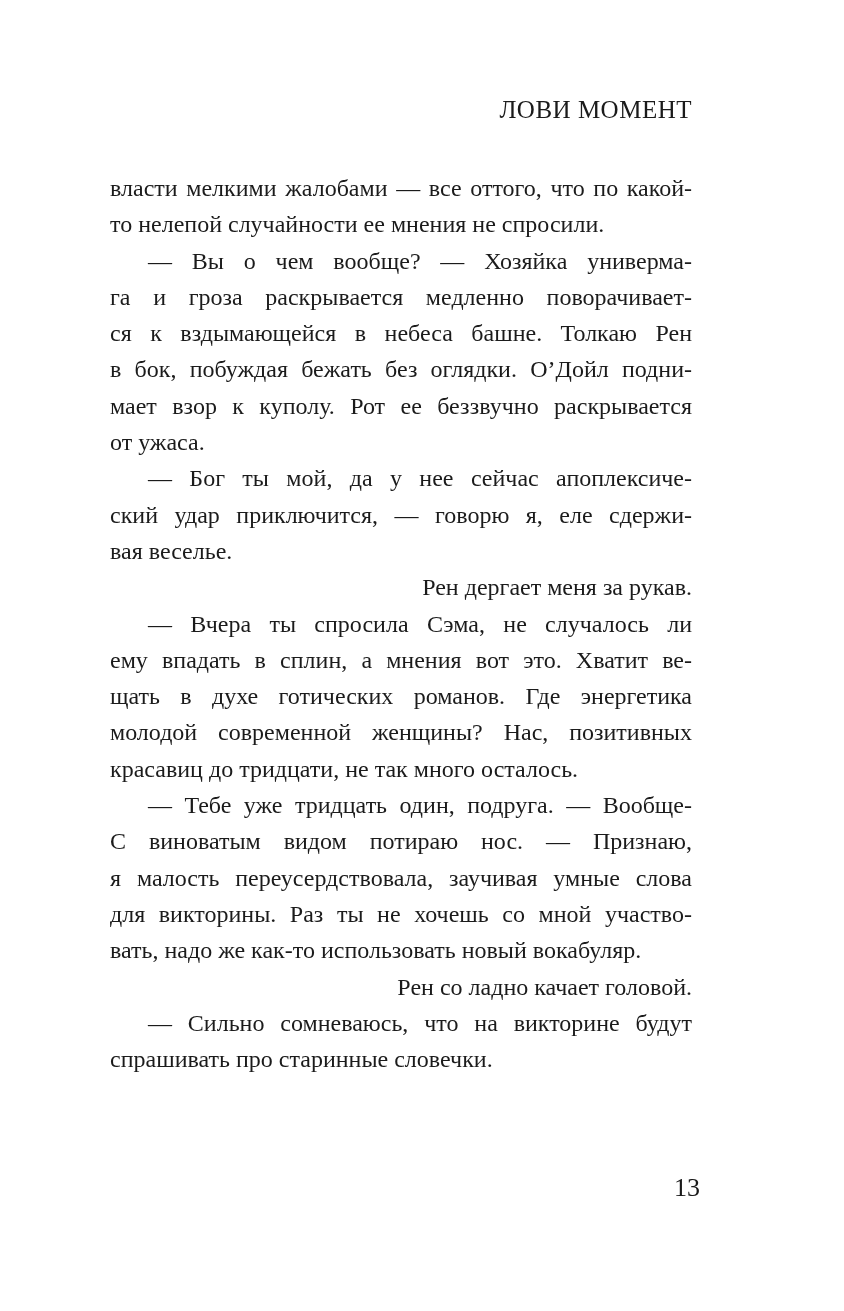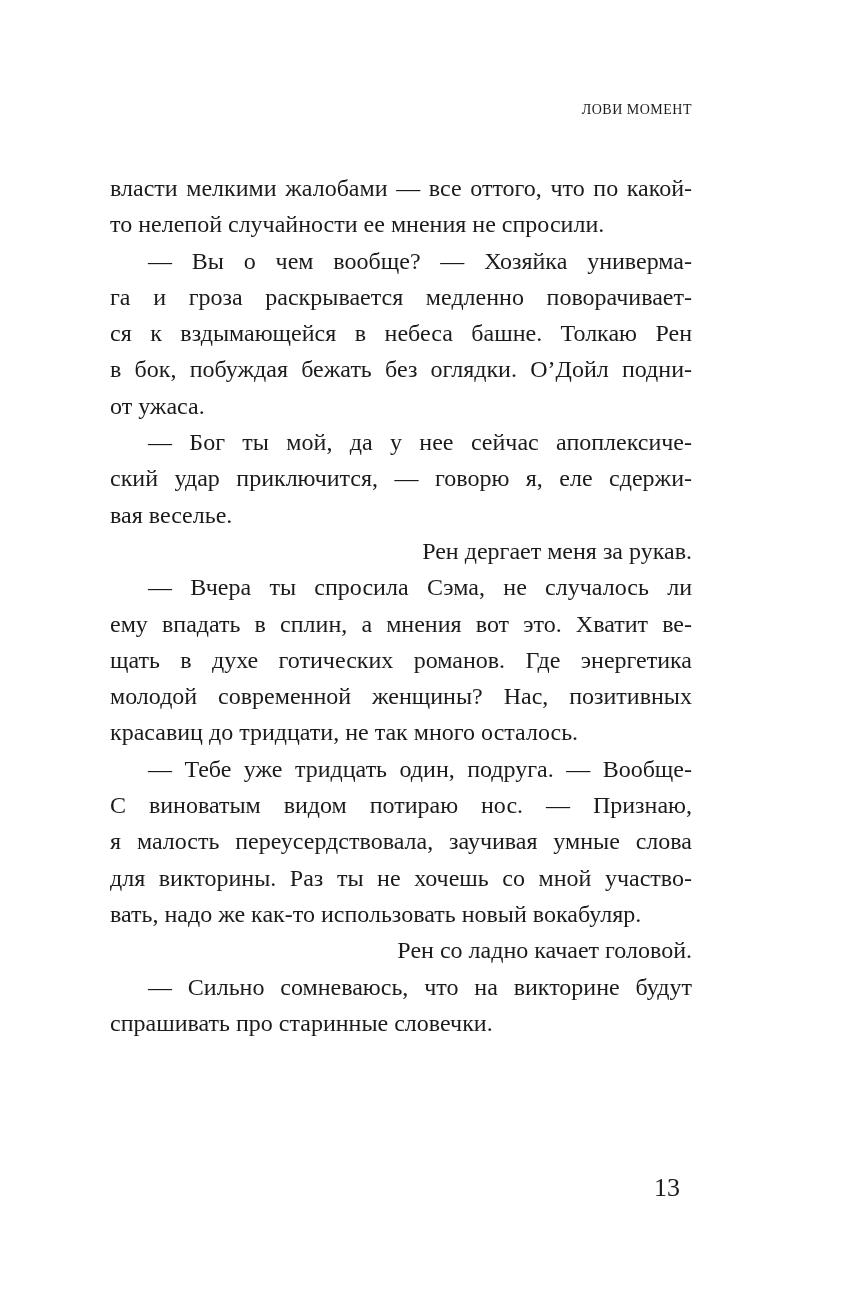--- a/index.html
+++ b/index.html
@@ -15,21 +15,21 @@
     font-family: "Liberation Serif", "DejaVu Serif", serif;
     color: #1b1b1b;
     overflow: hidden;
   }
   .running-head {
     position: absolute;
     top: 96px;
     left: 110px;
     width: 582px;
     text-align: right;
-    font-size: 14px;
+    font-size: 25px;
     line-height: 28px;
     letter-spacing: 0.5px;
     color: #1b1b1b;
   }
   .body-text {
     position: absolute;
     top: 170px;
     left: 110px;
     width: 582px;
     font-size: 24px;
@@ -47,41 +47,42 @@
     text-align-last: justify;
     -moz-text-align-last: justify;
   }
   .line.indent {
     padding-left: 38px;
     text-align: right;
   }
   .page-number {
     position: absolute;
     top: 1172px;
-    left: 98px;
+    left: 118px;
     width: 582px;
     text-align: right;
     font-size: 26px;
     line-height: 32px;
     color: #1b1b1b;
   }
 </style>
 </head>
 <body>
 
 <div class="page">
   <div class="running-head">ЛОВИ МОМЕНТ</div>
 
   <div class="body-text" id="body-text">
       <div class="line justify">власти мелкими жалобами — все оттого, что по какой-</div>
       <div class="line">то нелепой случайности ее мнения не спросили.</div>
       <div class="line justify indent">— Вы о чем вообще? — Хозяйка универма-</div>
       <div class="line justify">га и гроза раскрывается медленно поворачивает-</div>
       <div class="line justify">ся к вздымающейся в небеса башне. Толкаю Рен</div>
       <div class="line justify">в бок, побуждая бежать без оглядки. О’Дойл подни-</div>
+      <div class="line justify">мает взор к куполу. Рот ее беззвучно раскрывается</div>
       <div class="line">от ужаса.</div>
       <div class="line justify indent">— Бог ты мой, да у нее сейчас апоплексиче-</div>
       <div class="line justify">ский удар приключится, — говорю я, еле сдержи-</div>
       <div class="line">вая веселье.</div>
       <div class="line indent">Рен дергает меня за рукав.</div>
       <div class="line justify indent">— Вчера ты спросила Сэма, не случалось ли</div>
       <div class="line justify">ему впадать в сплин, а мнения вот это. Хватит ве-</div>
       <div class="line justify">щать в духе готических романов. Где энергетика</div>
       <div class="line justify">молодой современной женщины? Нас, позитивных</div>
       <div class="line">красавиц до тридцати, не так много осталось.</div>

